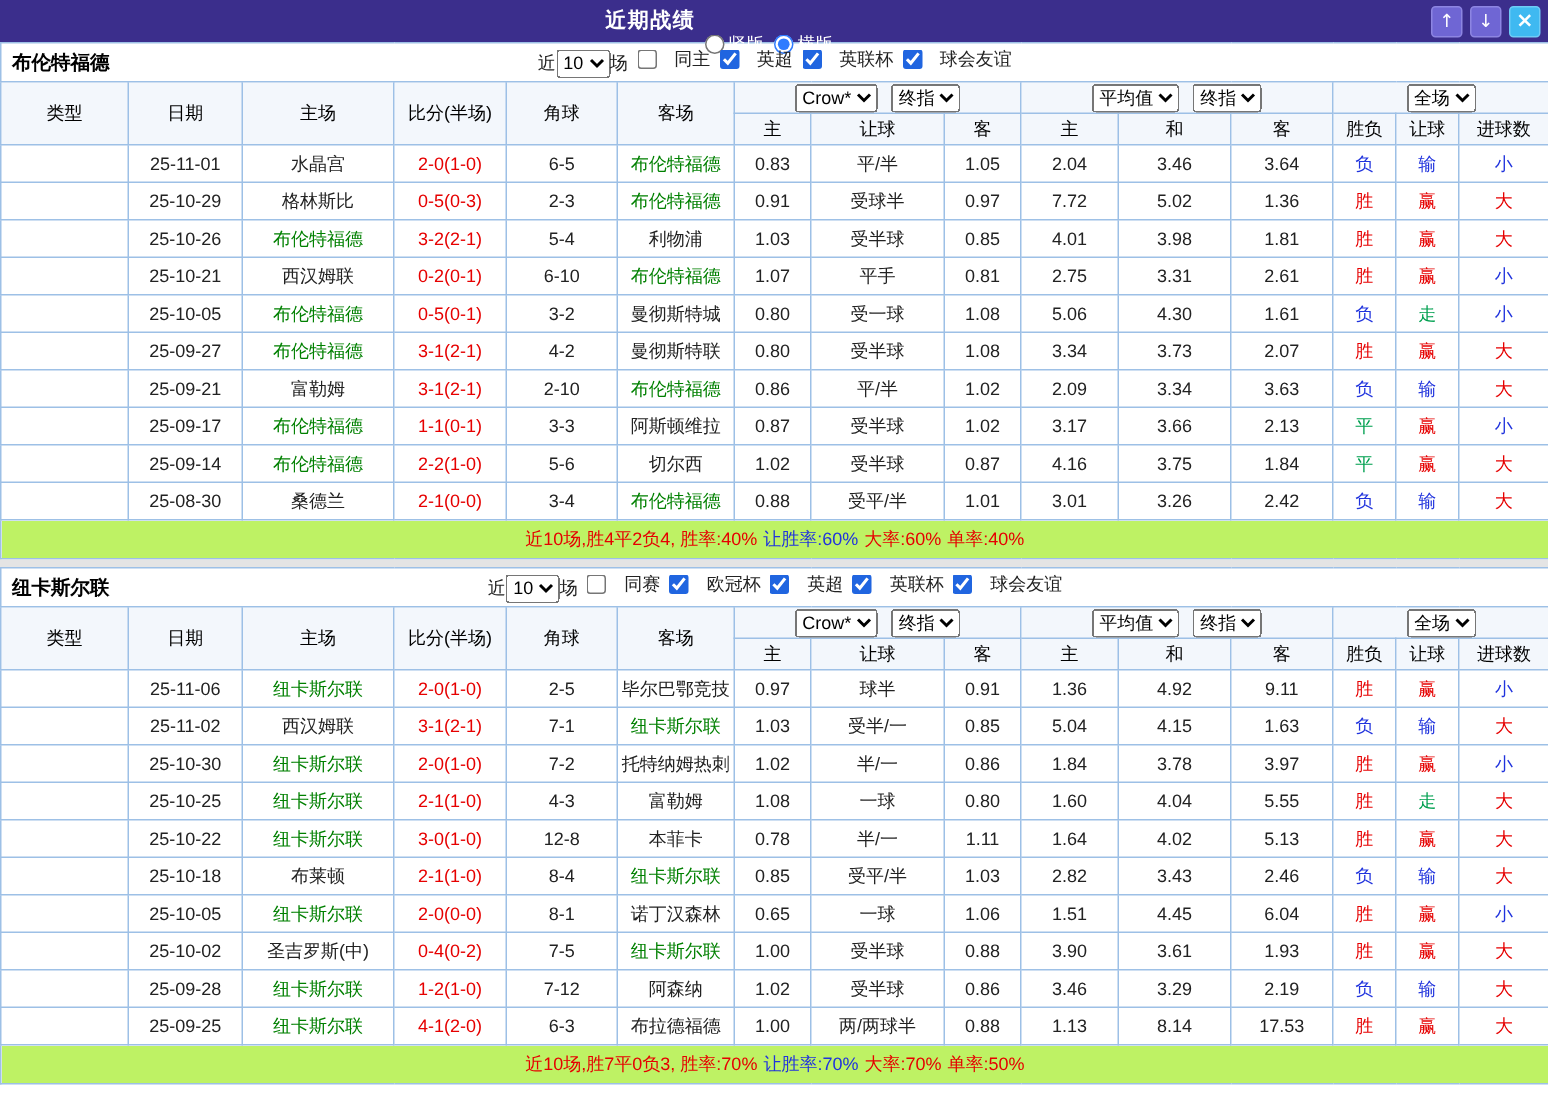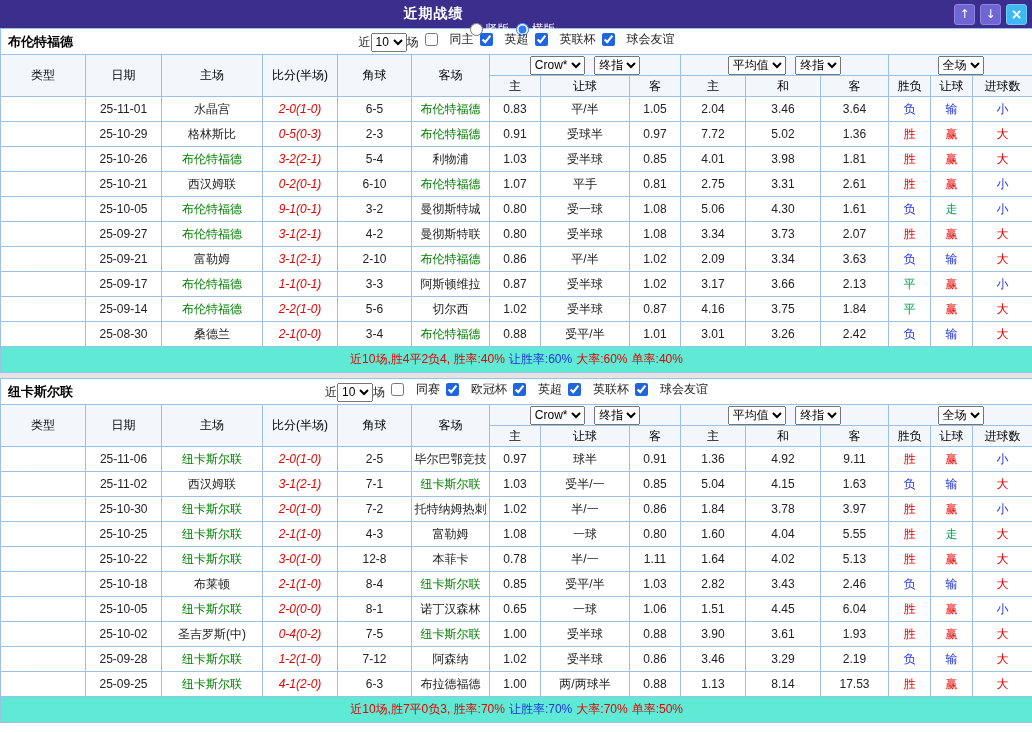--- a/index.html
+++ b/index.html
@@ -49,25 +49,25 @@
   .flt input { accent-color: #2065e0; margin: 0; }
   .ctl-select, .hdr-select { font-size: 12px; height: 19px; font-family: "Liberation Sans", sans-serif; }
   .hdr1 th, .hdr2 th { background: #f3f7fc; height: 21px; color: #000; }
   .sel-cell select { margin: 0 3px; }
   .data-row td { height: 25px; background: #fff; }
   .lg { color: #fff; }
   .lg-red { background: #e64e3f; }
   .lg-gray { background: #9b9b9b; }
   .lg-orange { background: #ec8b41; }
   .focus { color: #008000; }
-  .score { color: #e60000; font-style: italic; }
+  .score { color: #e60000; }
   .c-r { color: #e60000; }
   .c-b { color: #2033dd; }
   .c-g { color: #00a050; }
-  .summary-row td { height: 26px; background: #5eead4; }
+  .summary-row td { height: 26px; background: #bef264; }
   .summary-row span { margin: 0 2px; }
 </style>
 </head>
 <body>
 
 <div class="titlebar">
   <div class="tb-center">
     <span class="tb-title">近期战绩</span>
     <label class="tb-radio">
       <input type="radio" name="layout" id="radio-vertical" style="">
@@ -221,21 +221,21 @@
             <td>3.31</td>
             <td>2.61</td>
             <td class="c-r">胜</td>
             <td class="c-r">赢</td>
             <td class="c-b">小</td>
           </tr>
           <tr class="data-row">
             <td class="lg lg-red">英超</td>
             <td>25-10-05</td>
             <td class="focus">布伦特福德</td>
-            <td class="score">9-1(0-1)</td>
+            <td class="score">0-5(0-1)</td>
             <td>3-2</td>
             <td>曼彻斯特城</td>
             <td>0.80</td>
             <td>受一球</td>
             <td>1.08</td>
             <td>5.06</td>
             <td>4.30</td>
             <td>1.61</td>
             <td class="c-b">负</td>
             <td class="c-g">走</td>

